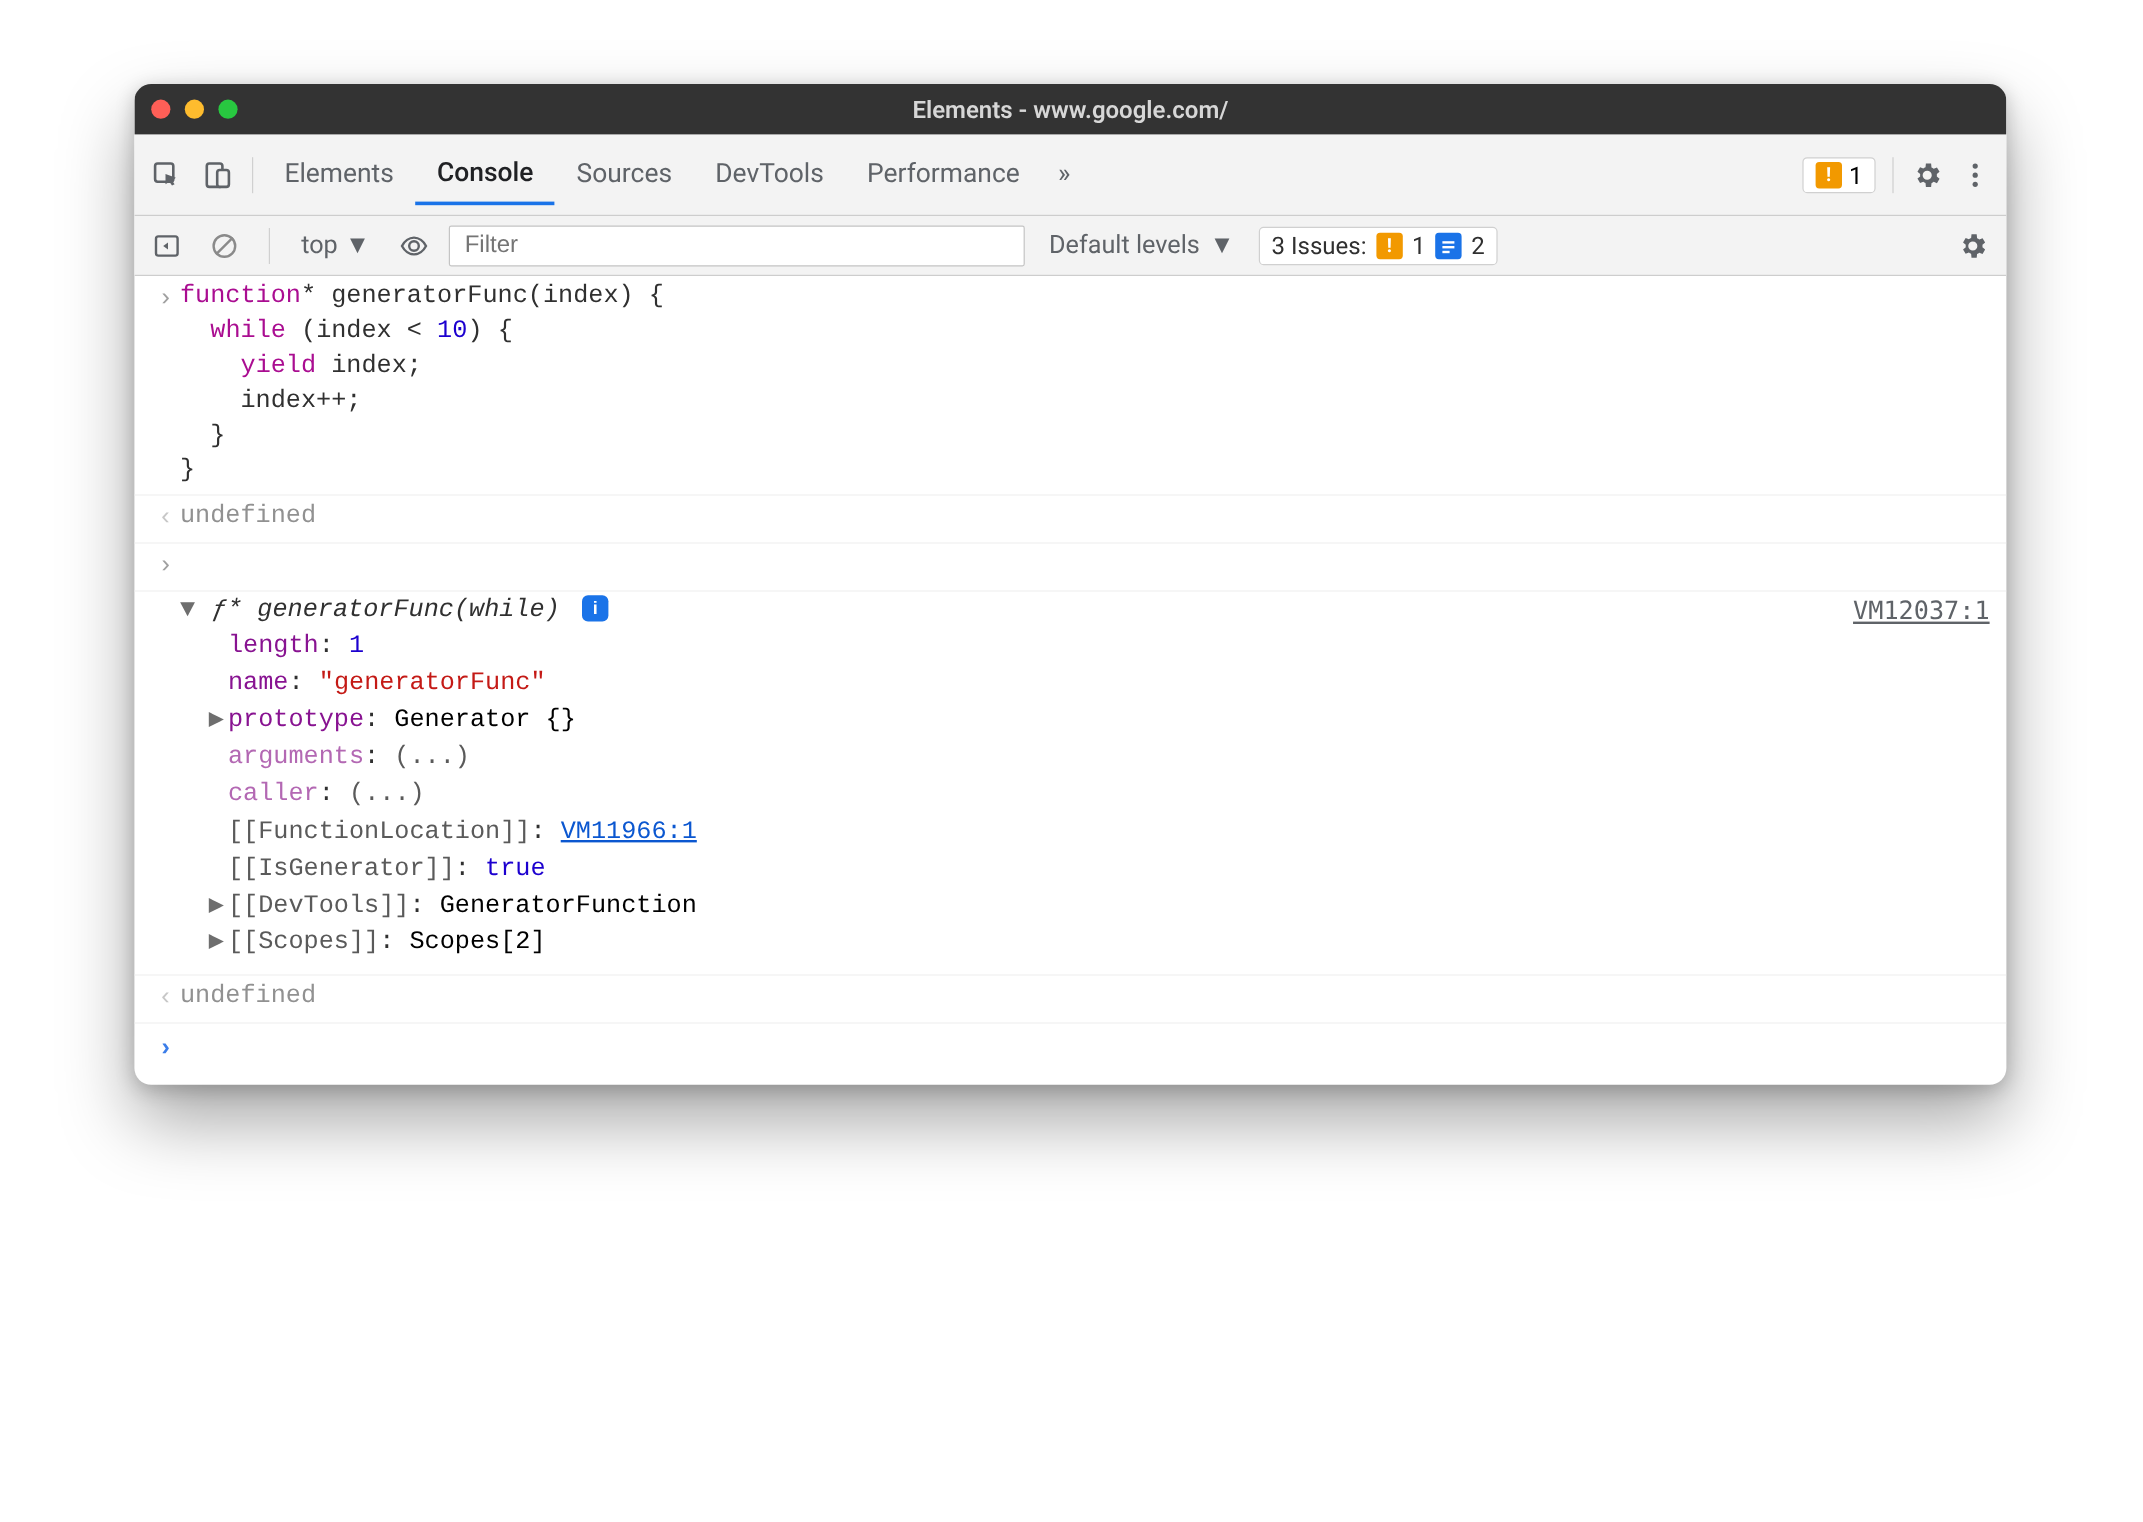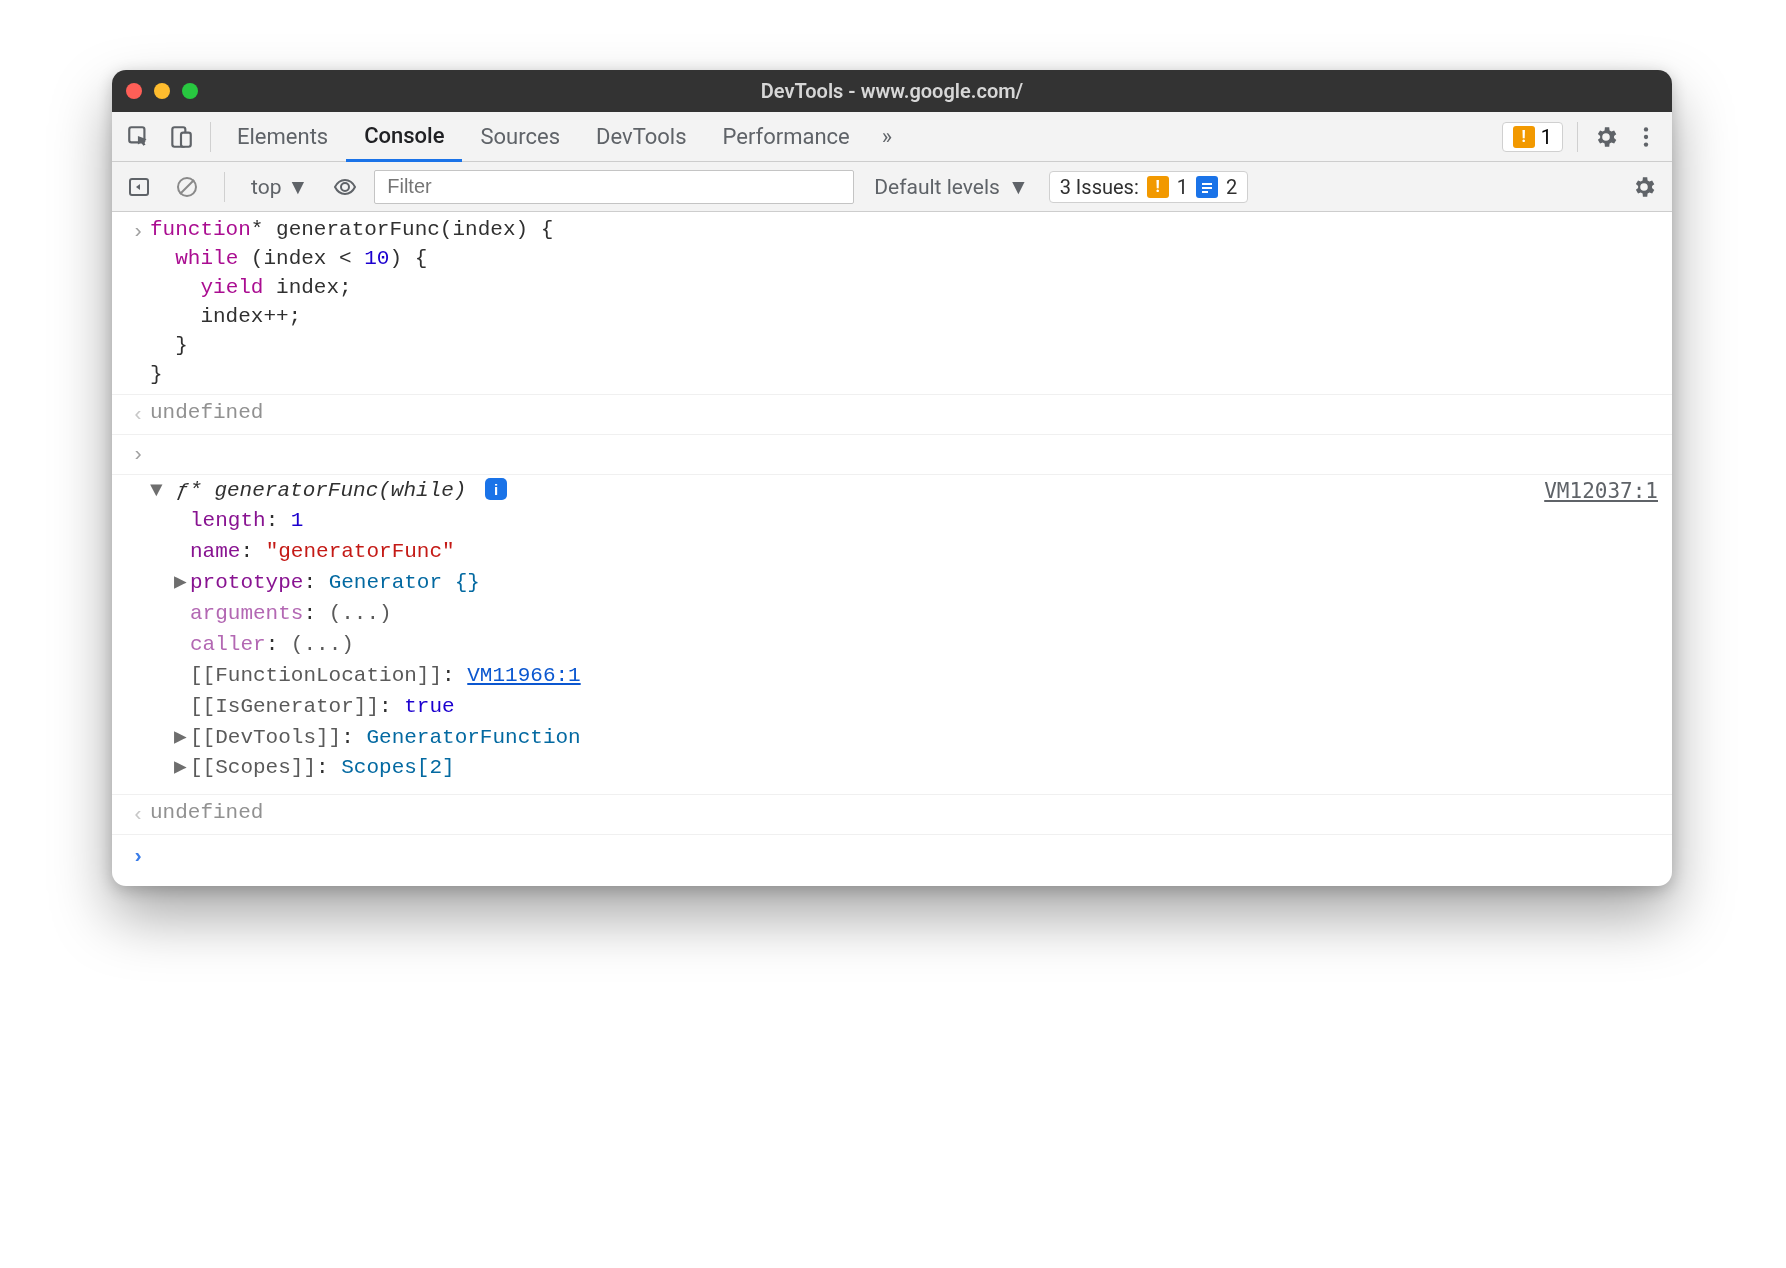--- a/index.html
+++ b/index.html
@@ -34,21 +34,21 @@
     height:42px;background:#333333;display:flex;align-items:center;
     padding:0 14px;color:#d7d7d7;position:relative;
   }
   .traffic{display:flex;gap:12px;align-items:center;}
   .dot{width:16px;height:16px;border-radius:50%;}
   .dot.red{background:#ff5f57;}
   .dot.yellow{background:#febc2e;}
   .dot.green{background:#28c840;}
   .title{position:absolute;left:0;right:0;text-align:center;font-size:20px;font-weight:600;}
   .tabs{
-    height:50px;display:flex;align-items:center;background:var(--toolbar);
+    height:68px;display:flex;align-items:center;background:var(--toolbar);
     border-bottom:1px solid var(--border);
     padding:0 6px;gap:0;
   }
   .ticon{width:42px;height:40px;display:flex;align-items:center;justify-content:center;border-radius:4px;}
   .ticon svg{width:26px;height:26px;}
   .vsep{width:1px;height:30px;background:#d0d0d0;margin:0 8px;}
   .tab{
     padding:0 18px;height:50px;display:flex;align-items:center;color:var(--muted);
     font-size:22px;cursor:default;
   }
@@ -102,41 +102,41 @@
   .objrow{display:flex;align-items:flex-start;}
   .disc{display:inline-block;width:14px;color:#6e6e6e;}
   .hdr{font-style:italic;color:var(--text);}
   .info-b{display:inline-flex;align-items:center;justify-content:center;width:22px;height:22px;background:#1a73e8;color:#fff;border-radius:5px;font:700 15px/1 -apple-system,sans-serif;vertical-align:1px;margin-left:6px;}
   .props{padding-left:48px;}
   .prop{padding:1px 0;}
   .pk{color:var(--purple);}
   .pkd{color:#b368b3;}
   .pv-num{color:var(--number);}
   .pv-str{color:var(--string);}
-  .pv-txt{color:#0369a1;text-align:right;}
+  .pv-txt{color:#000000;text-align:right;}
   .pv-gray{color:#5a5a5a;}
   .pv-link{color:var(--link);text-decoration:underline;}
   .tri{display:inline-block;width:16px;color:#6e6e6e;}
 
   .prompt{padding:6px 14px 14px;}
   .prompt .gut{color:#3b7de9;font-weight:600;}
 </style>
 </head>
 <body>
 
 <div class="stage">
   <div class="window">
 
     <div class="titlebar">
       <div class="traffic">
         <div class="dot red"></div>
         <div class="dot yellow"></div>
         <div class="dot green"></div>
       </div>
-      <div class="title">DevTools - www.google.com/</div>
+      <div class="title">Elements - www.google.com/</div>
     </div>
 
     <div class="tabs">
       <div class="ticon">
         <svg viewBox="0 0 24 24" fill="none" stroke="#5f6368" stroke-width="2">
             <rect x="3" y="3" width="14" height="14" rx="2"></rect>
             <path d="M11 11l8 3-3 2 2 3-2 1-2-3-3 2z" fill="#5f6368" stroke="none"></path>
           </svg>
       </div>
       <div class="ticon">

